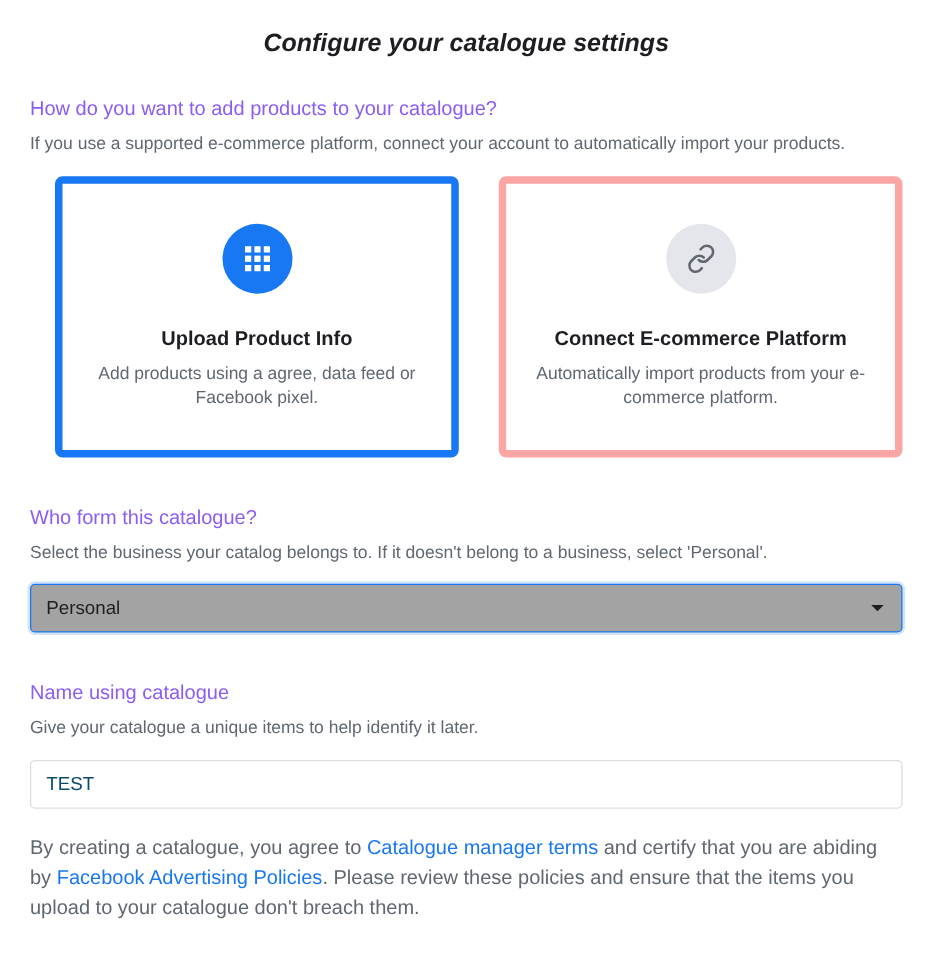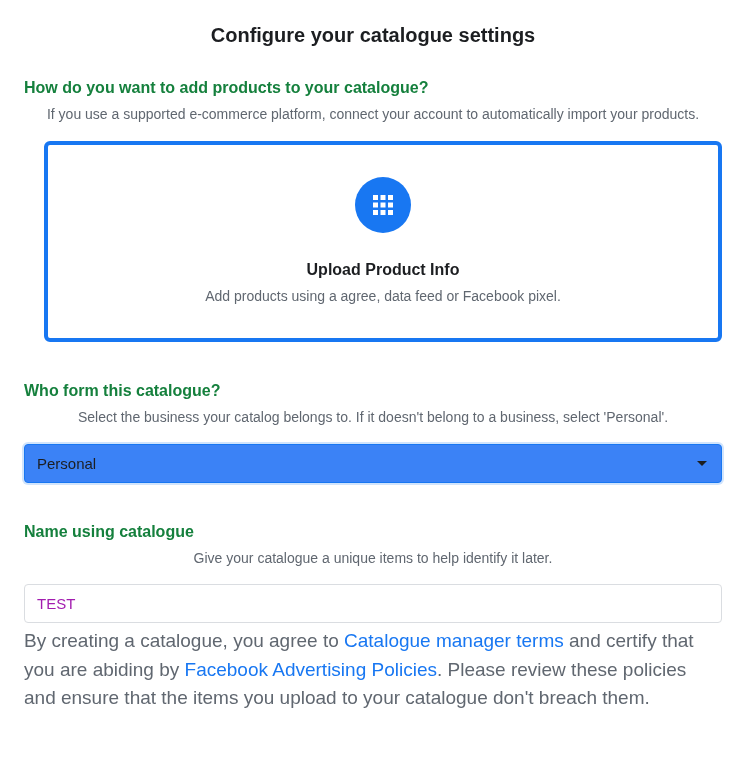--- a/index.html
+++ b/index.html
@@ -9,42 +9,42 @@
       color: #1c1e21;
       padding: 24px;
       max-width: 746px;
     }
     .page-title {
       text-align: center;
       font-size: 20px;
       font-weight: 700;
       margin-bottom: 32px;
       color: #1c1e21;
+      font-style: italic;
     }
     .section-heading {
       font-size: 16px;
-      font-weight: 700;
-      color: #15803d;
+      font-weight: 400;
+      color: #8b5cf6;
       margin-bottom: 8px;
     }
     .section-desc {
       font-size: 14px;
       color: #606770;
       line-height: 1.4;
       margin-bottom: 16px;
-      text-align: center;
     }
     .cards {
       display: flex;
       gap: 12px;
       margin-bottom: 40px;
     }
     .card {
       flex: 1;
-      border: 4px solid #fca5a5;
+      border: 6px solid #fca5a5;
       border-radius: 6px;
       padding: 32px 20px;
       text-align: center;
       cursor: pointer;
       background: #fff;
       margin-left: 20px;
     }
     .card.selected {
       border-color: #1877f2;
     }
@@ -78,43 +78,43 @@
       position: relative;
       margin-bottom: 40px;
     }
     .select {
       width: 100%;
       border: 1px solid #1877f2;
       border-radius: 4px;
       padding: 10px 40px 10px 12px;
       font-size: 15px;
       color: #1c1e21;
-      background: #3b82f6;
+      background: #a3a3a3;
       box-shadow: 0 0 0 2px rgba(24,119,242,0.2);
       cursor: pointer;
     }
     .select-caret {
       position: absolute;
       right: 14px;
       top: 50%;
       transform: translateY(-50%);
       pointer-events: none;
     }
     .text-input {
       width: 100%;
       border: 1px solid #dadde1;
       border-radius: 4px;
       padding: 10px 12px;
       font-size: 15px;
-      color: #a21caf;
-      margin-bottom: 4px;
+      color: #0c4a6e;
+      margin-bottom: 20px;
       outline: none;
     }
     .legal {
-      font-size: 19px;
+      font-size: 16px;
       color: #606770;
       line-height: 1.5;
     }
     .legal a {
       color: #1877f2;
       text-decoration: none;
     }
   </style>
 </head>
 <body>
@@ -137,20 +137,30 @@
         <rect x="8.5" y="8.5" width="5" height="5" fill="#fff"></rect>
         <rect x="16" y="8.5" width="5" height="5" fill="#fff"></rect>
         <rect x="1" y="16" width="5" height="5" fill="#fff"></rect>
         <rect x="8.5" y="16" width="5" height="5" fill="#fff"></rect>
         <rect x="16" y="16" width="5" height="5" fill="#fff"></rect>
       </svg>
     </div>
     <div class="card-title">Upload Product Info</div>
     <div class="card-desc">Add products using a agree, data feed or Facebook pixel.</div>
   </div>
+  <div class="card">
+    <div class="card-icon">
+      <svg width="24" height="24" viewBox="0 0 24 24" fill="none" stroke="#606770" stroke-width="2" stroke-linecap="round" stroke-linejoin="round">
+        <path d="M10 13a5 5 0 0 0 7.07 0l3-3a5 5 0 0 0-7.07-7.07l-1.5 1.5"></path>
+        <path d="M14 11a5 5 0 0 0-7.07 0l-3 3a5 5 0 0 0 7.07 7.07l1.5-1.5"></path>
+      </svg>
+    </div>
+    <div class="card-title">Connect E-commerce Platform</div>
+    <div class="card-desc">Automatically import products from your e-commerce platform.</div>
+  </div>
 </div>
 
 <h2 class="section-heading">Who form this catalogue?</h2>
 <p class="section-desc">Select the business your catalog belongs to. If it doesn't belong to a business, select 'Personal'.</p>
 <div class="select-wrap">
   <div class="select">Personal</div>
   <span class="select-caret">
     <svg width="12" height="8" viewBox="0 0 12 8">
         <path d="M1 1l5 5 5-5" fill="#1c1e21"></path>
       </svg>

